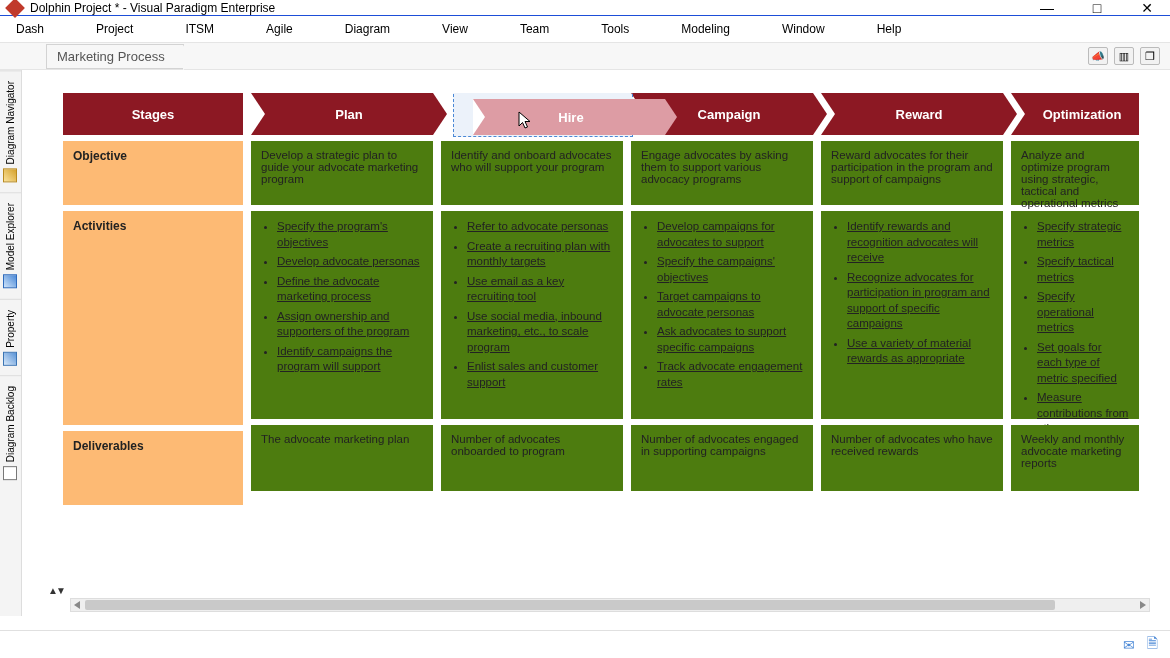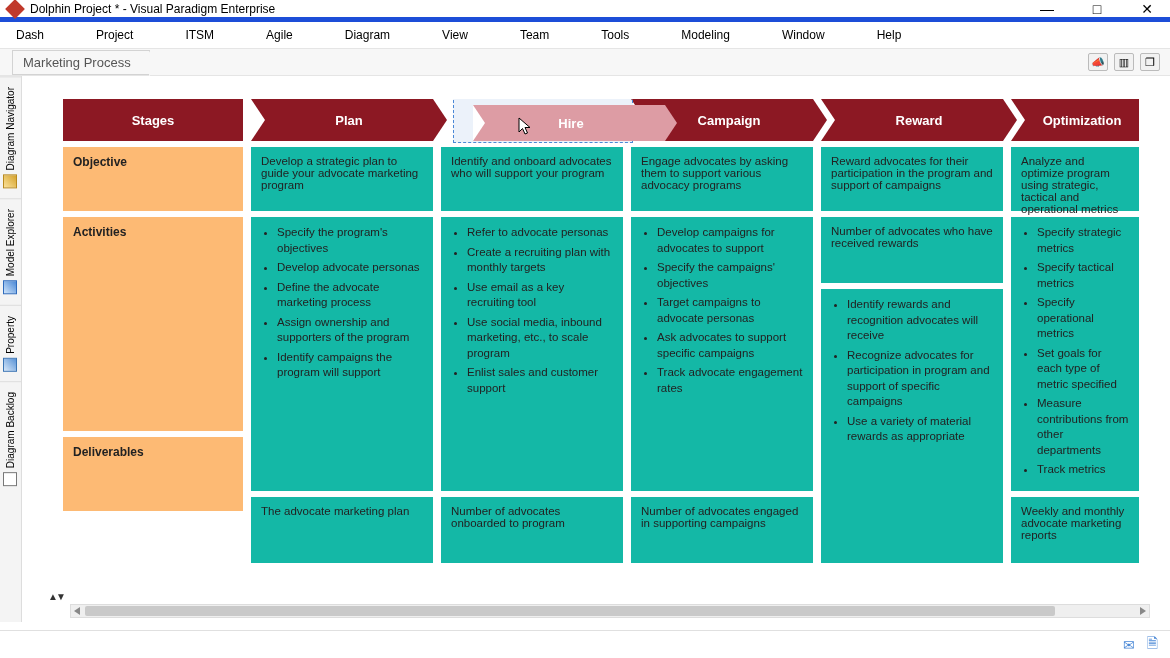--- a/index.html
+++ b/index.html
@@ -1,27 +1,27 @@
 <!DOCTYPE html>
 <html><head>
 <meta charset="utf-8">
 <style>
   * { box-sizing: border-box; margin: 0; padding: 0; }
   body { font-family: "Segoe UI", Tahoma, sans-serif; font-size: 12px; background: #fff; width: 1170px; height: 658px; overflow: hidden; position: relative; }
   
-  .titlebar { height: 22px; display: flex; align-items: center; padding: 0 8px; border-bottom: 5px solid #1d4ed8; }
+  .titlebar { height: 16px; display: flex; align-items: center; padding: 0 8px; border-bottom: 1px solid #1d4ed8; }
   .titlebar-icon { width: 14px; height: 14px; background: #c0392b; transform: rotate(45deg); margin-right: 8px; }
   .titlebar-text { flex: 1; font-size: 12px; }
   .titlebar-btns { display: flex; gap: 20px; font-size: 14px; }
   .titlebar-btns span { cursor: pointer; width: 30px; text-align: center; }
   
   .menubar { height: 26px; display: flex; align-items: center; padding: 0 16px; gap: 52px; font-size: 12px; }
   .menubar span { cursor: pointer; }
   
-  .breadcrumb-row { height: 28px; border-top: 1px solid #e5e5e5; border-bottom: 1px solid #e5e5e5; display: flex; align-items: center; padding-left: 12px; position: relative; background: #f7f7f7; }
+  .breadcrumb-row { height: 28px; border-top: 1px solid #e5e5e5; border-bottom: 1px solid #e5e5e5; display: flex; align-items: center; padding-left: 46px; position: relative; background: #f7f7f7; }
   .breadcrumb-item { position: relative; padding: 4px 18px 4px 10px; font-size: 13px; color: #555; background: #f7f7f7; border: 1px solid #d3d3d3; }
   .breadcrumb-item::after { content: ""; position: absolute; right: -8px; top: 0; width: 0; height: 0; border-top: 13px solid transparent; border-bottom: 13px solid transparent; border-left: 8px solid #f7f7f7; }
   .breadcrumb-icons { position: absolute; right: 10px; display: flex; gap: 6px; }
   .breadcrumb-icons span { width: 20px; height: 18px; border: 1px solid #bbb; border-radius: 2px; display: flex; align-items: center; justify-content: center; font-size: 11px; cursor: pointer; background: #f2f2f2; }
   
   .workspace { display: flex; height: calc(100% - 30px - 26px - 28px - 28px); }
   
   .side-tabs { width: 22px; background: #f4f4f4; display: flex; flex-direction: column; border-right: 1px solid #ddd; }
   .side-tab { writing-mode: vertical-rl; transform: rotate(180deg); padding: 10px 2px; font-size: 10px; border-bottom: 1px solid #ddd; display: flex; align-items: center; justify-content: center; gap: 4px; cursor: pointer; }
   .side-tab-icon { width: 14px; height: 14px; transform: rotate(90deg); display: inline-block; }
@@ -52,23 +52,23 @@
   .drag-shape .ds-bg::before { content: ""; position: absolute; left: 0; top: 0; border-top: 18px solid transparent; border-bottom: 18px solid transparent; border-left: 12px solid #fff; }
   .drag-shape .ds-bg::after { content: ""; position: absolute; right: -12px; top: 0; border-top: 18px solid transparent; border-bottom: 18px solid transparent; border-left: 12px solid #dd9ca4; }
   .drag-shape .ds-label { position: relative; z-index: 2; color: #fff; margin-left: 4px; }
   .cursor-icon { position: absolute; left: 455px; top: 18px; z-index: 8; width: 16px; height: 20px; pointer-events: none; }
   
   .row-label { background: #fdba74; padding: 8px 10px; font-size: 12px; font-weight: 600; color: #222; }
   .row-label.objective { height: 64px; }
   .row-label.activities { height: 214px; }
   .row-label.deliverables { height: 74px; }
   
-  .cell { background: #14b8a6; padding: 8px 10px; font-size: 11.5px; color: #222; }
+  .cell { background: #4d7c0f; padding: 8px 10px; font-size: 11.5px; color: #222; }
   .cell.objective { height: 64px; }
-  .cell.activities { height: 274px; }
+  .cell.activities { height: 208px; text-decoration: underline; }
   .cell.deliverables { height: 66px; }
   .cell ul { list-style: disc; padding-left: 16px; }
   .cell ul li { margin-bottom: 4px; line-height: 1.35; }
   .col.stage.last .cell { white-space: normal; }
   
   .hscroll { position: absolute; left: 48px; right: 20px; bottom: 4px; height: 14px; background: #efefef; border: 1px solid #ddd; }
   .hscroll-thumb { position: absolute; left: 14px; top: 1px; bottom: 1px; width: 90%; background: #c9c9c9; border-radius: 2px; }
   .hscroll::before, .hscroll::after { content: ""; position: absolute; top: 2px; width: 0; height: 0; border-top: 4px solid transparent; border-bottom: 4px solid transparent; }
   .hscroll::before { left: 3px; border-right: 6px solid #888; }
   .hscroll::after { right: 3px; border-left: 6px solid #888; }
@@ -202,28 +202,28 @@
           </ul>
             </div>
           <div class="cell deliverables">Number of advocates engaged in supporting campaigns</div>
         </div>
 
         <div class="col stage">
           <div class="header-cell header-arrow">
               <span>Reward</span>
             </div>
           <div class="cell objective">Reward advocates for their participation in the program and support of campaigns</div>
-          <div class="cell deliverables">Number of advocates who have received rewards</div>
           <div class="cell activities">
               <ul>
             <li>Identify rewards and recognition advocates will receive</li>
             <li>Recognize advocates for participation in program and support of specific campaigns</li>
             <li>Use a variety of material rewards as appropriate</li>
           </ul>
             </div>
+          <div class="cell deliverables">Number of advocates who have received rewards</div>
         </div>
 
         <div class="col stage last">
           <div class="header-cell header-arrow">
               <span>Optimization</span>
             </div>
           <div class="cell objective">Analyze and optimize program using strategic, tactical and operational metrics</div>
           <div class="cell activities">
               <ul>
             <li>Specify strategic metrics</li>

